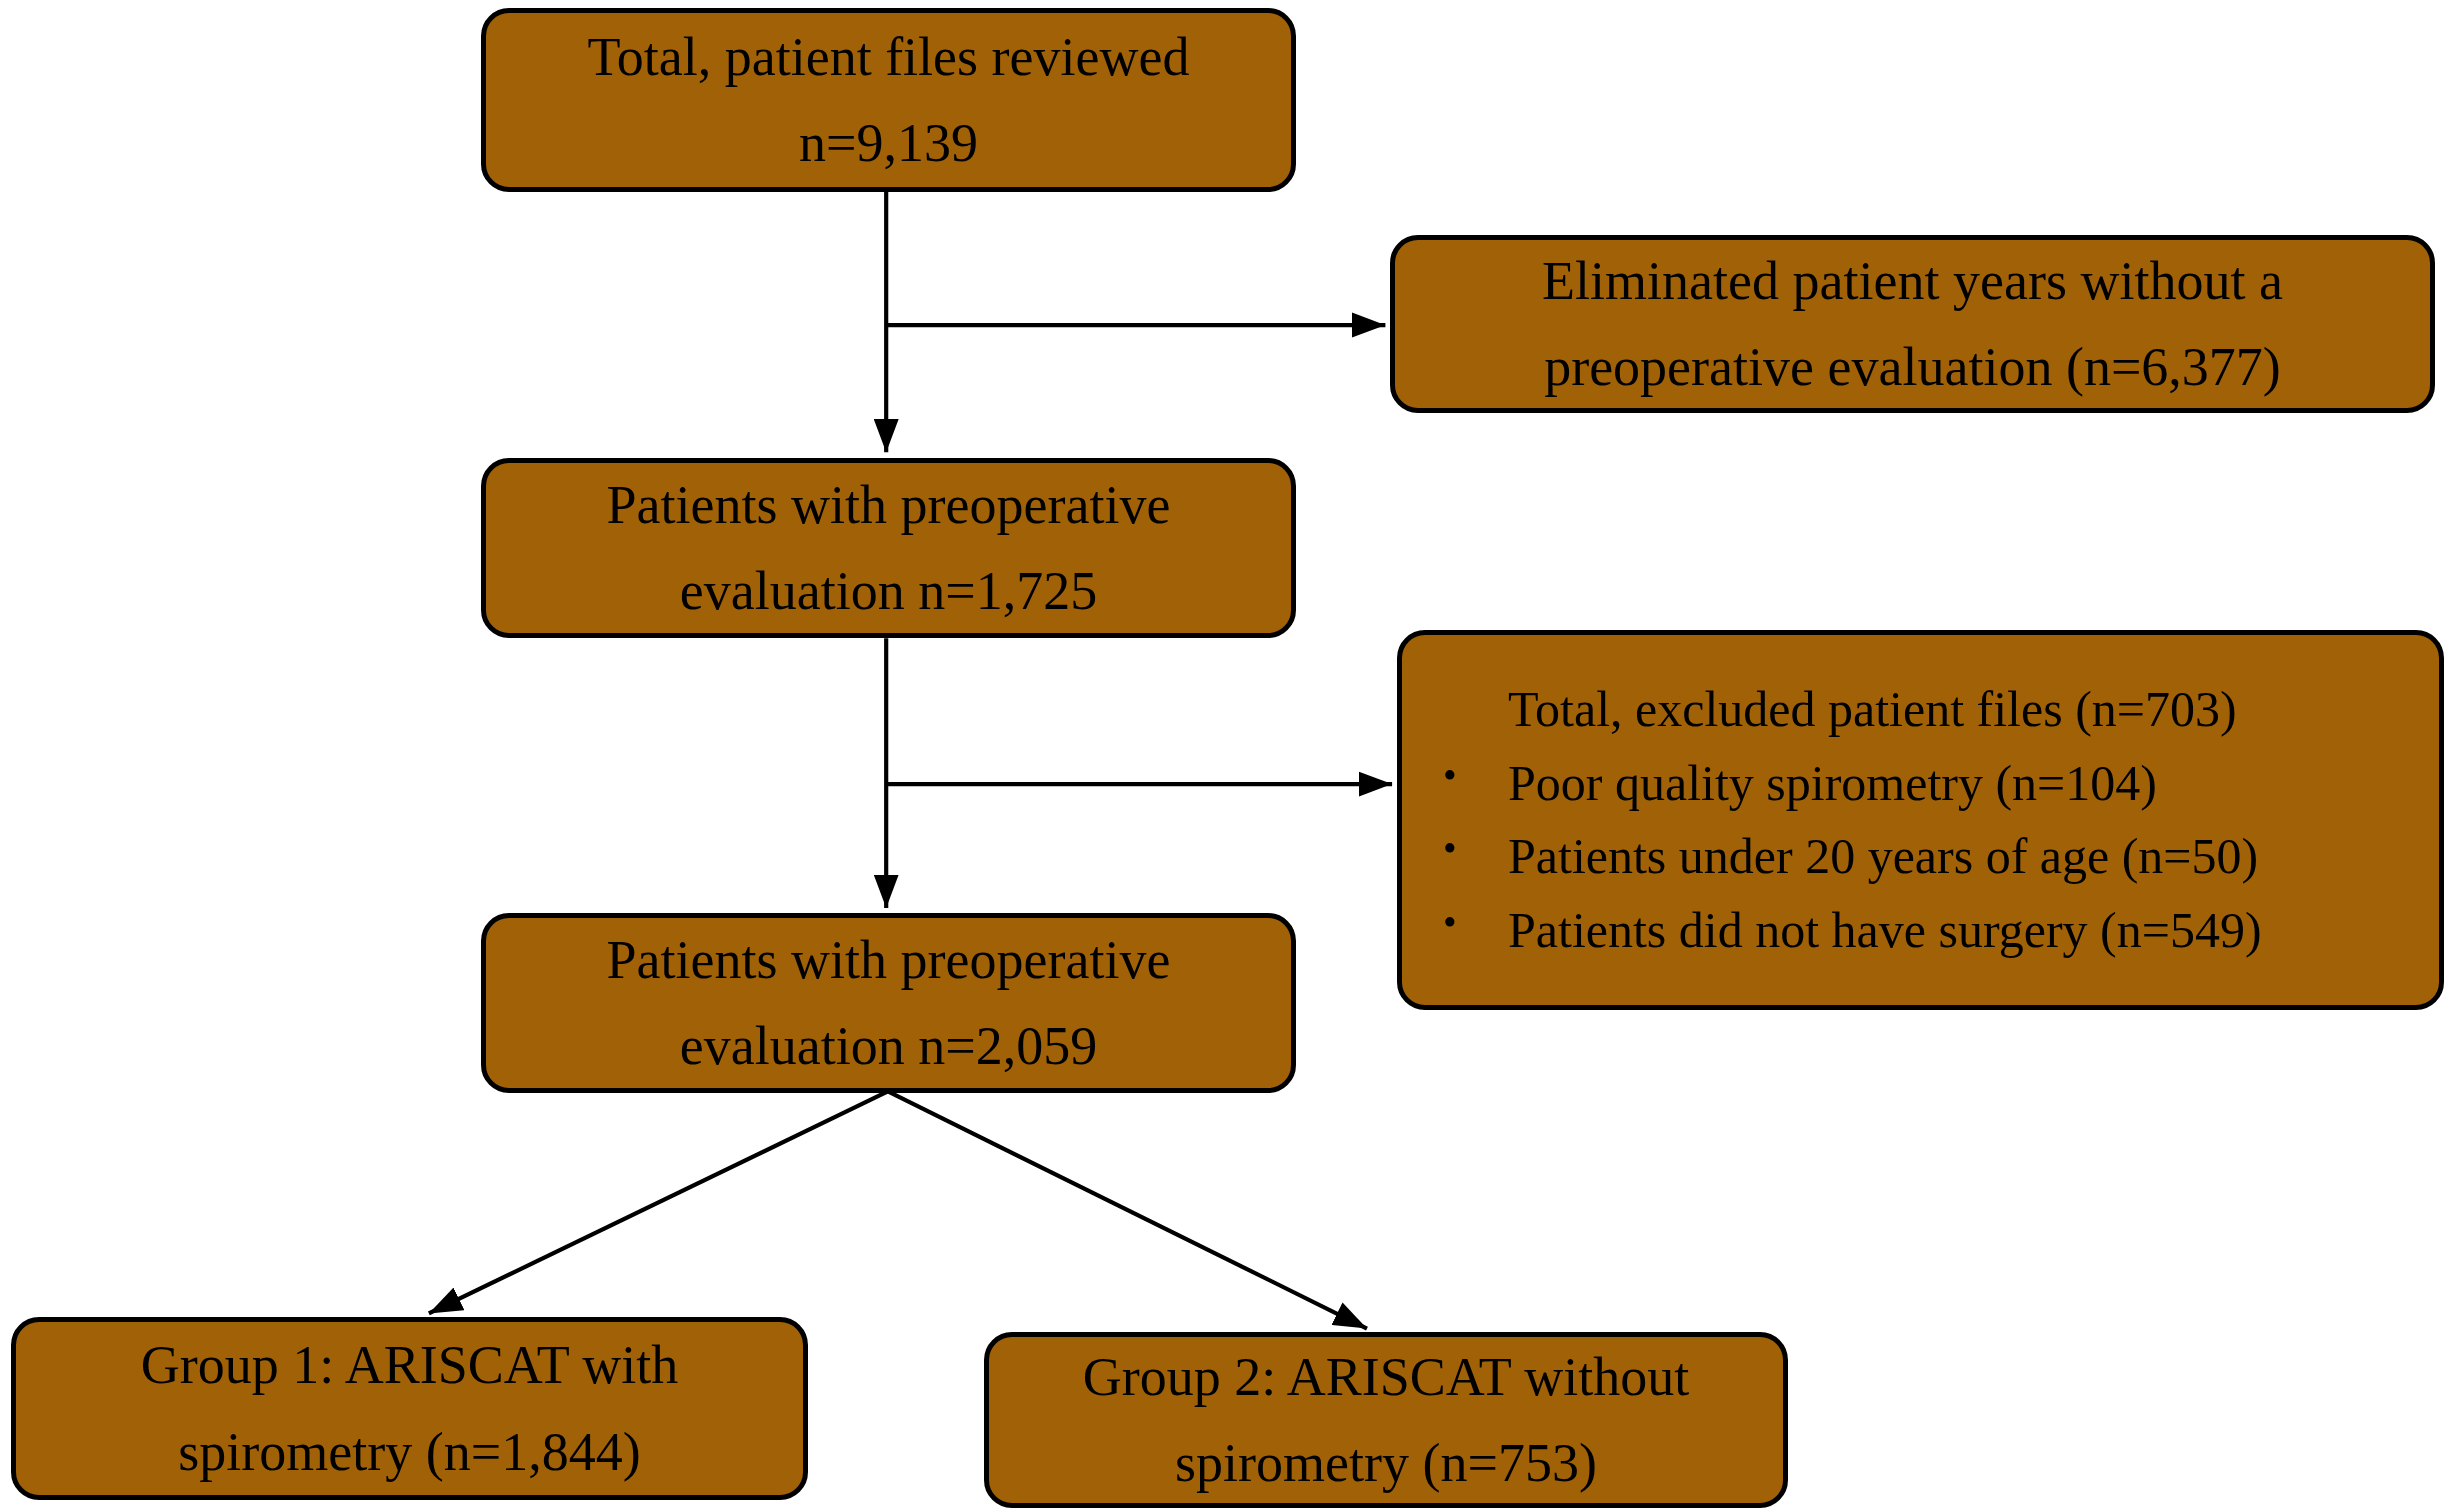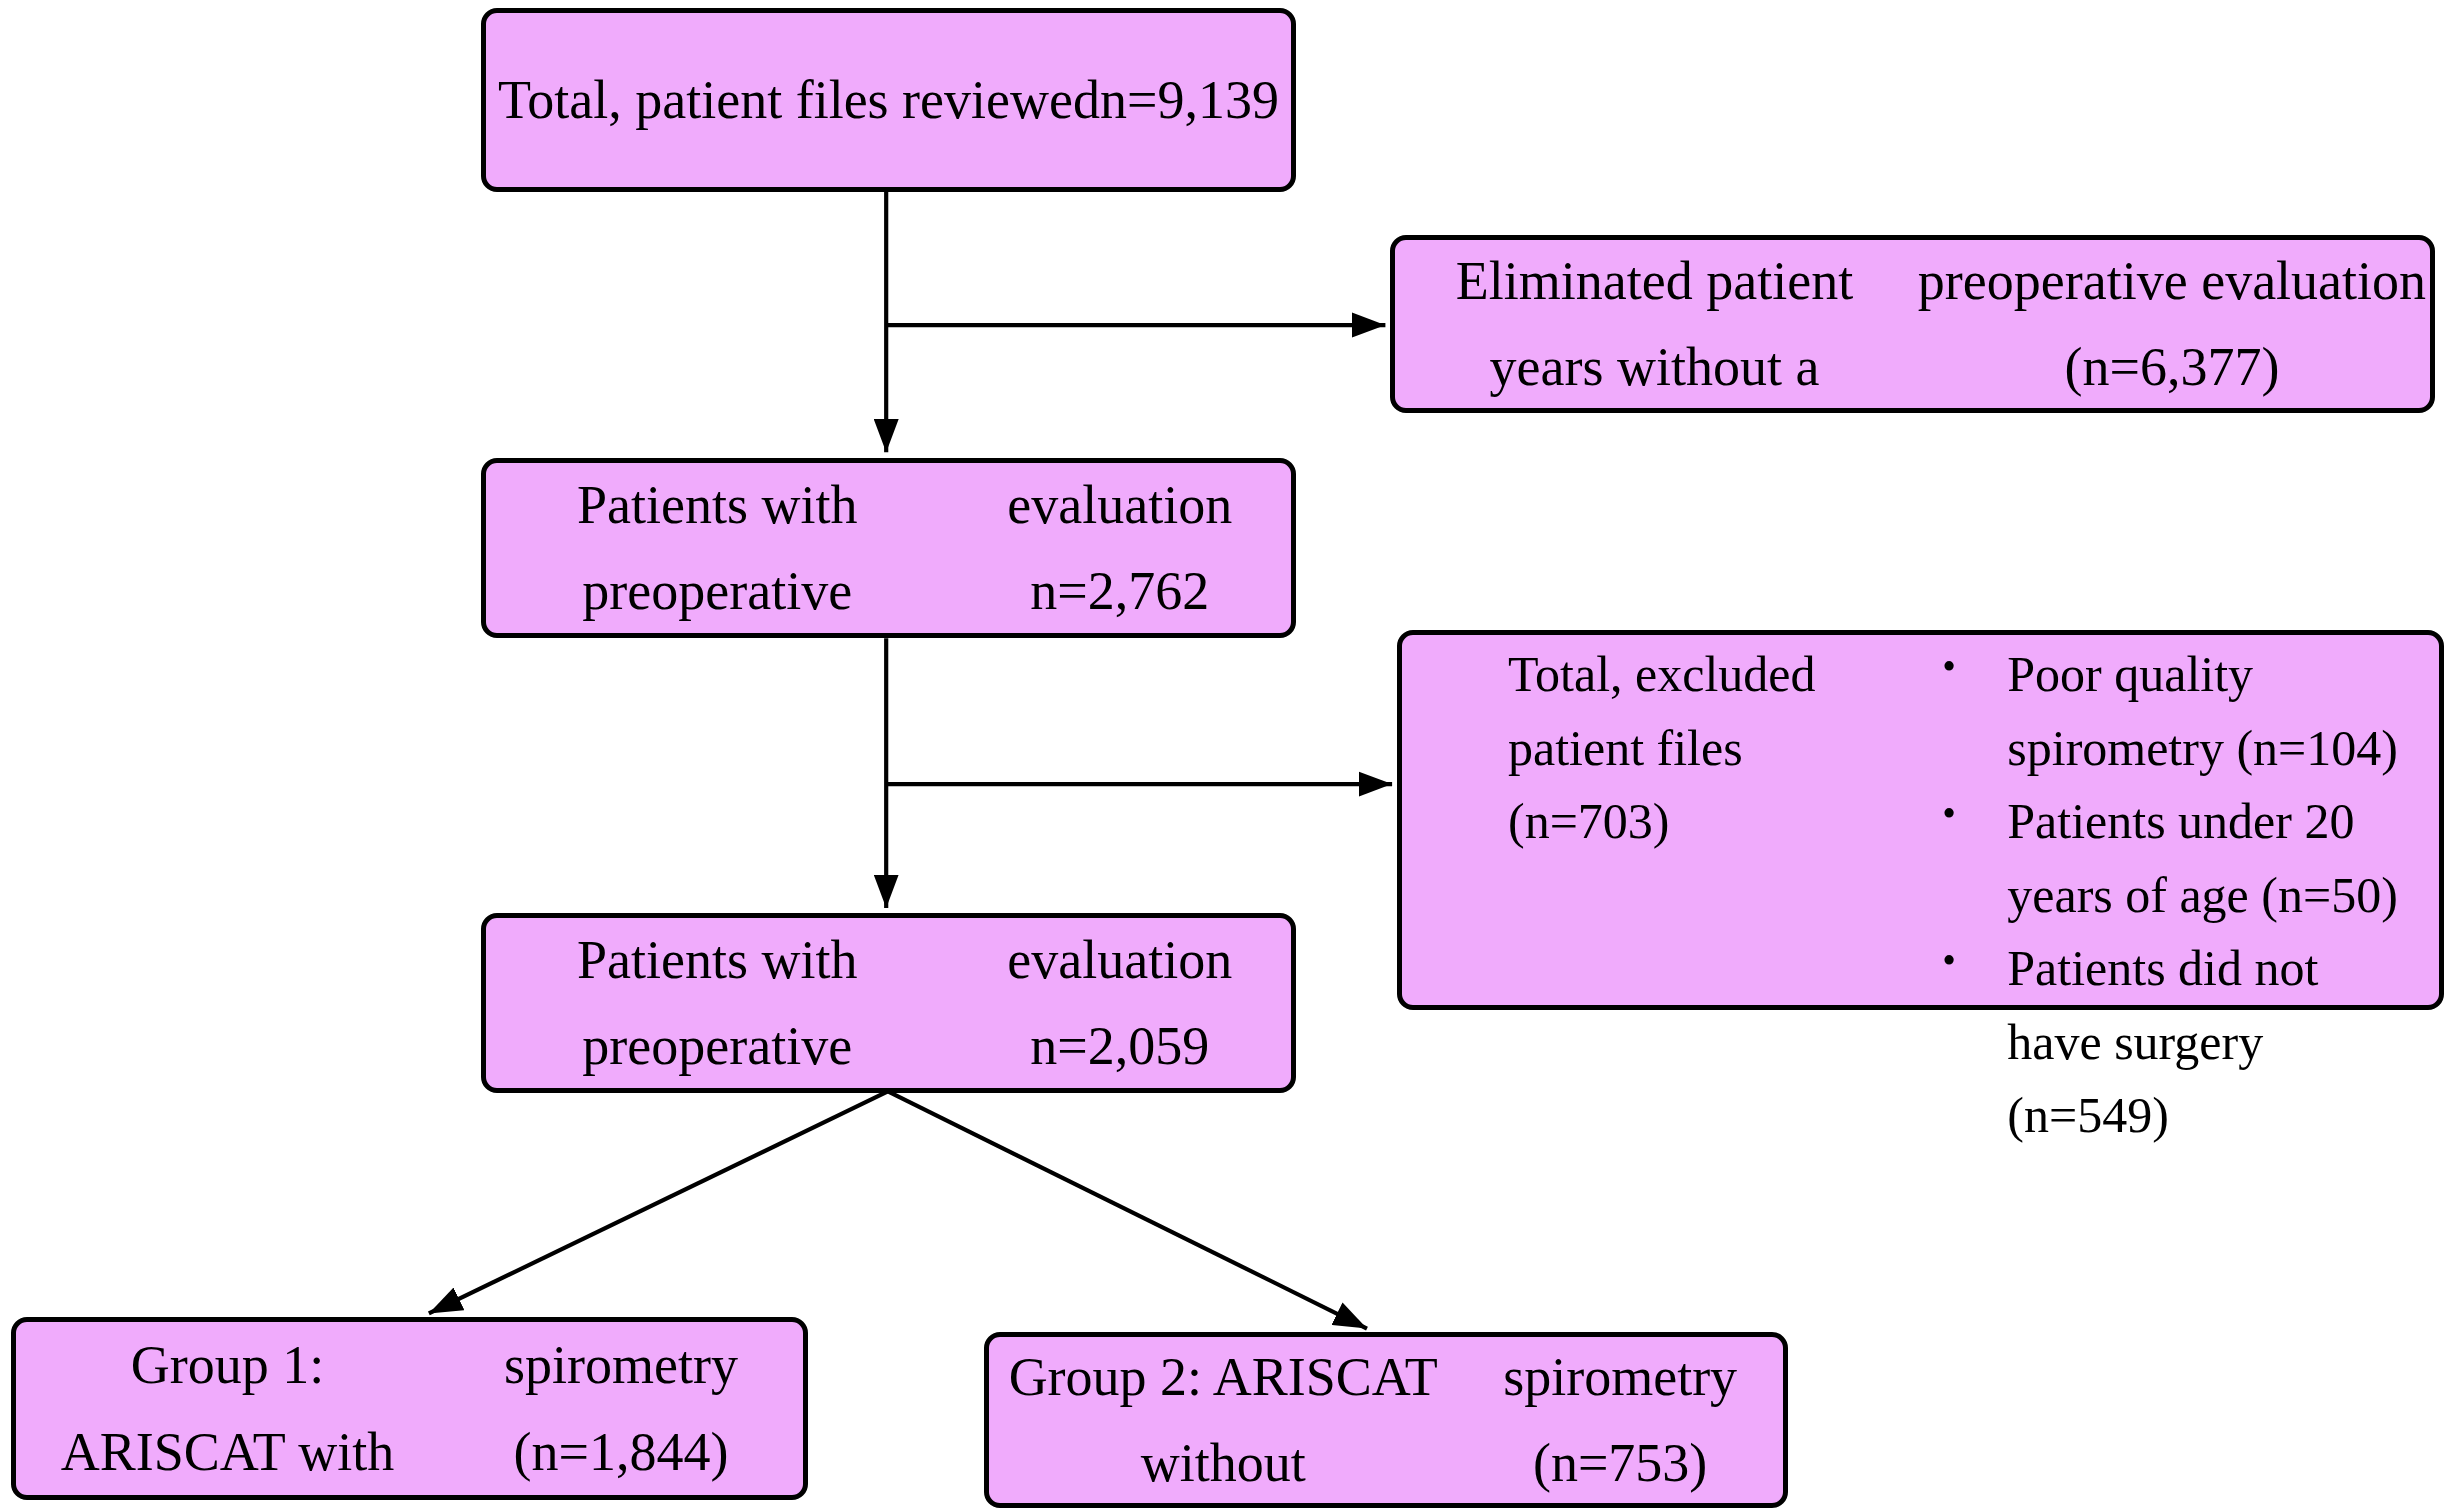--- a/index.html
+++ b/index.html
@@ -20,24 +20,24 @@
     position: absolute;
     left: 0; top: 0;
     width: 2450px;
     height: 1512px;
     z-index: 0;
   }
   .fbox {
     position: absolute;
     box-sizing: border-box;
     border: 5px solid #000000;
-    border-radius: 16px;
-    background: #f0abfc;
+    border-radius: 28px;
+    background: #a16207;
     display: flex;
-    flex-direction: row;
+    flex-direction: column;
     align-items: center;
     justify-content: center;
     text-align: center;
     font-size: 54px;
     line-height: 1.6;
     z-index: 1;
   }
   .box-total       { left: 481px;  top: 8.4px;   width: 815px;  height: 184px; }
   .box-eliminated  { left: 1390px; top: 235px;  width: 1045px; height: 178px; }
   .box-preop2762   { left: 481px;  top: 458px;  width: 815px;  height: 180px; }
@@ -87,21 +87,21 @@
     <span class="bline">n=9,139</span>
   </div>
 
   <div class="fbox box-eliminated">
     <span class="bline">Eliminated patient years without a</span>
     <span class="bline">preoperative evaluation (n=6,377)</span>
   </div>
 
   <div class="fbox box-preop2762">
     <span class="bline">Patients with preoperative</span>
-    <span class="bline">evaluation n=2,762</span>
+    <span class="bline">evaluation n=1,725</span>
   </div>
 
   <div class="fbox box-excluded">
     <span class="excl-title">Total, excluded patient files (n=703)</span>
     <ul>
       <li>
         <span class="dot">•</span>
         <span>Poor quality spirometry (n=104)</span>
       </li>
       <li>

